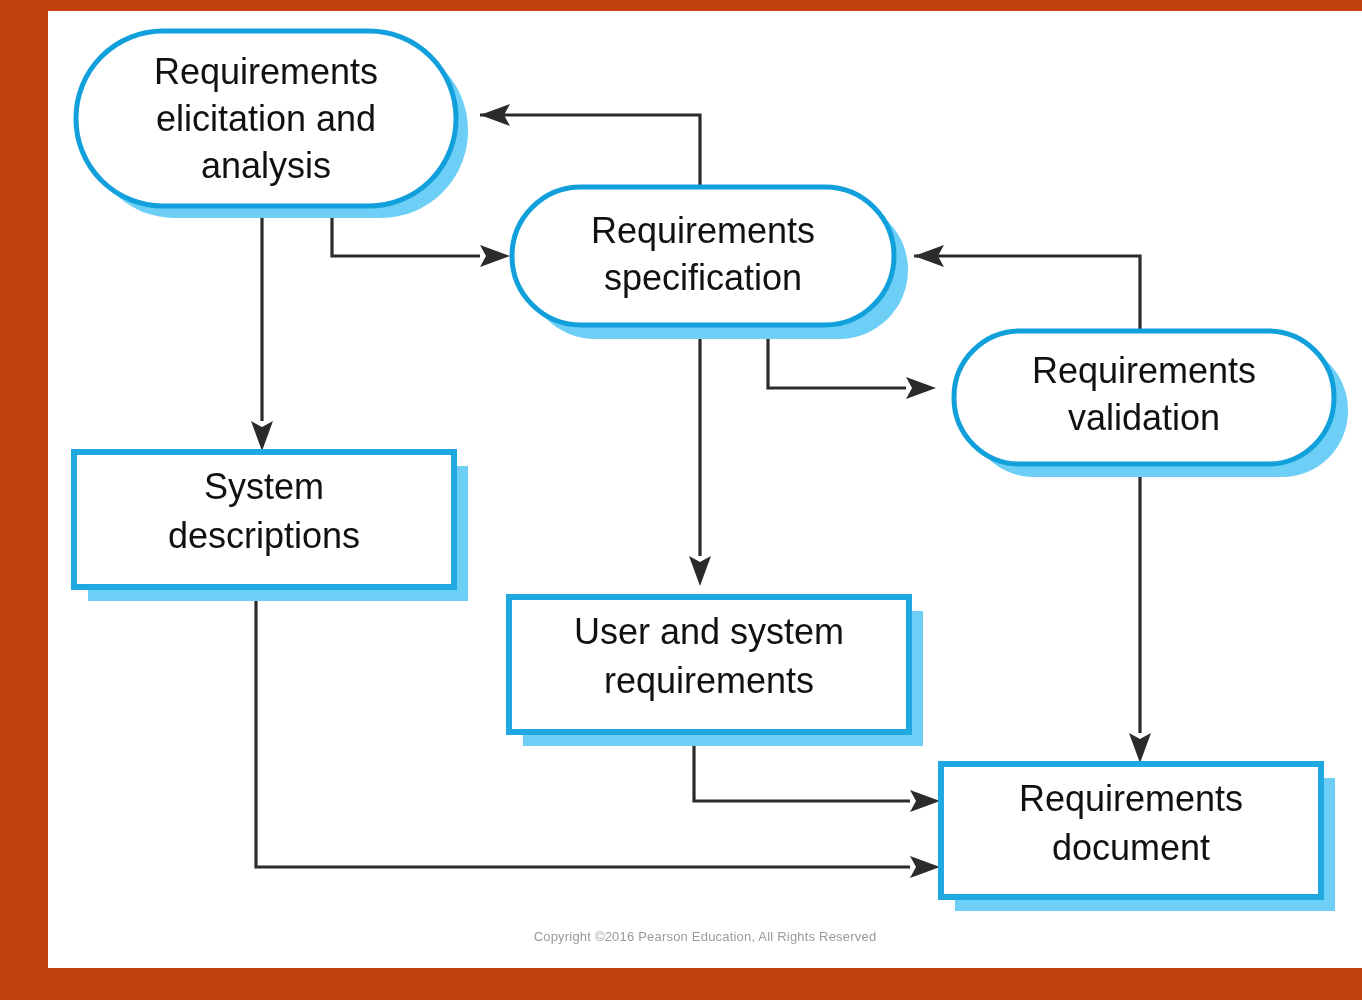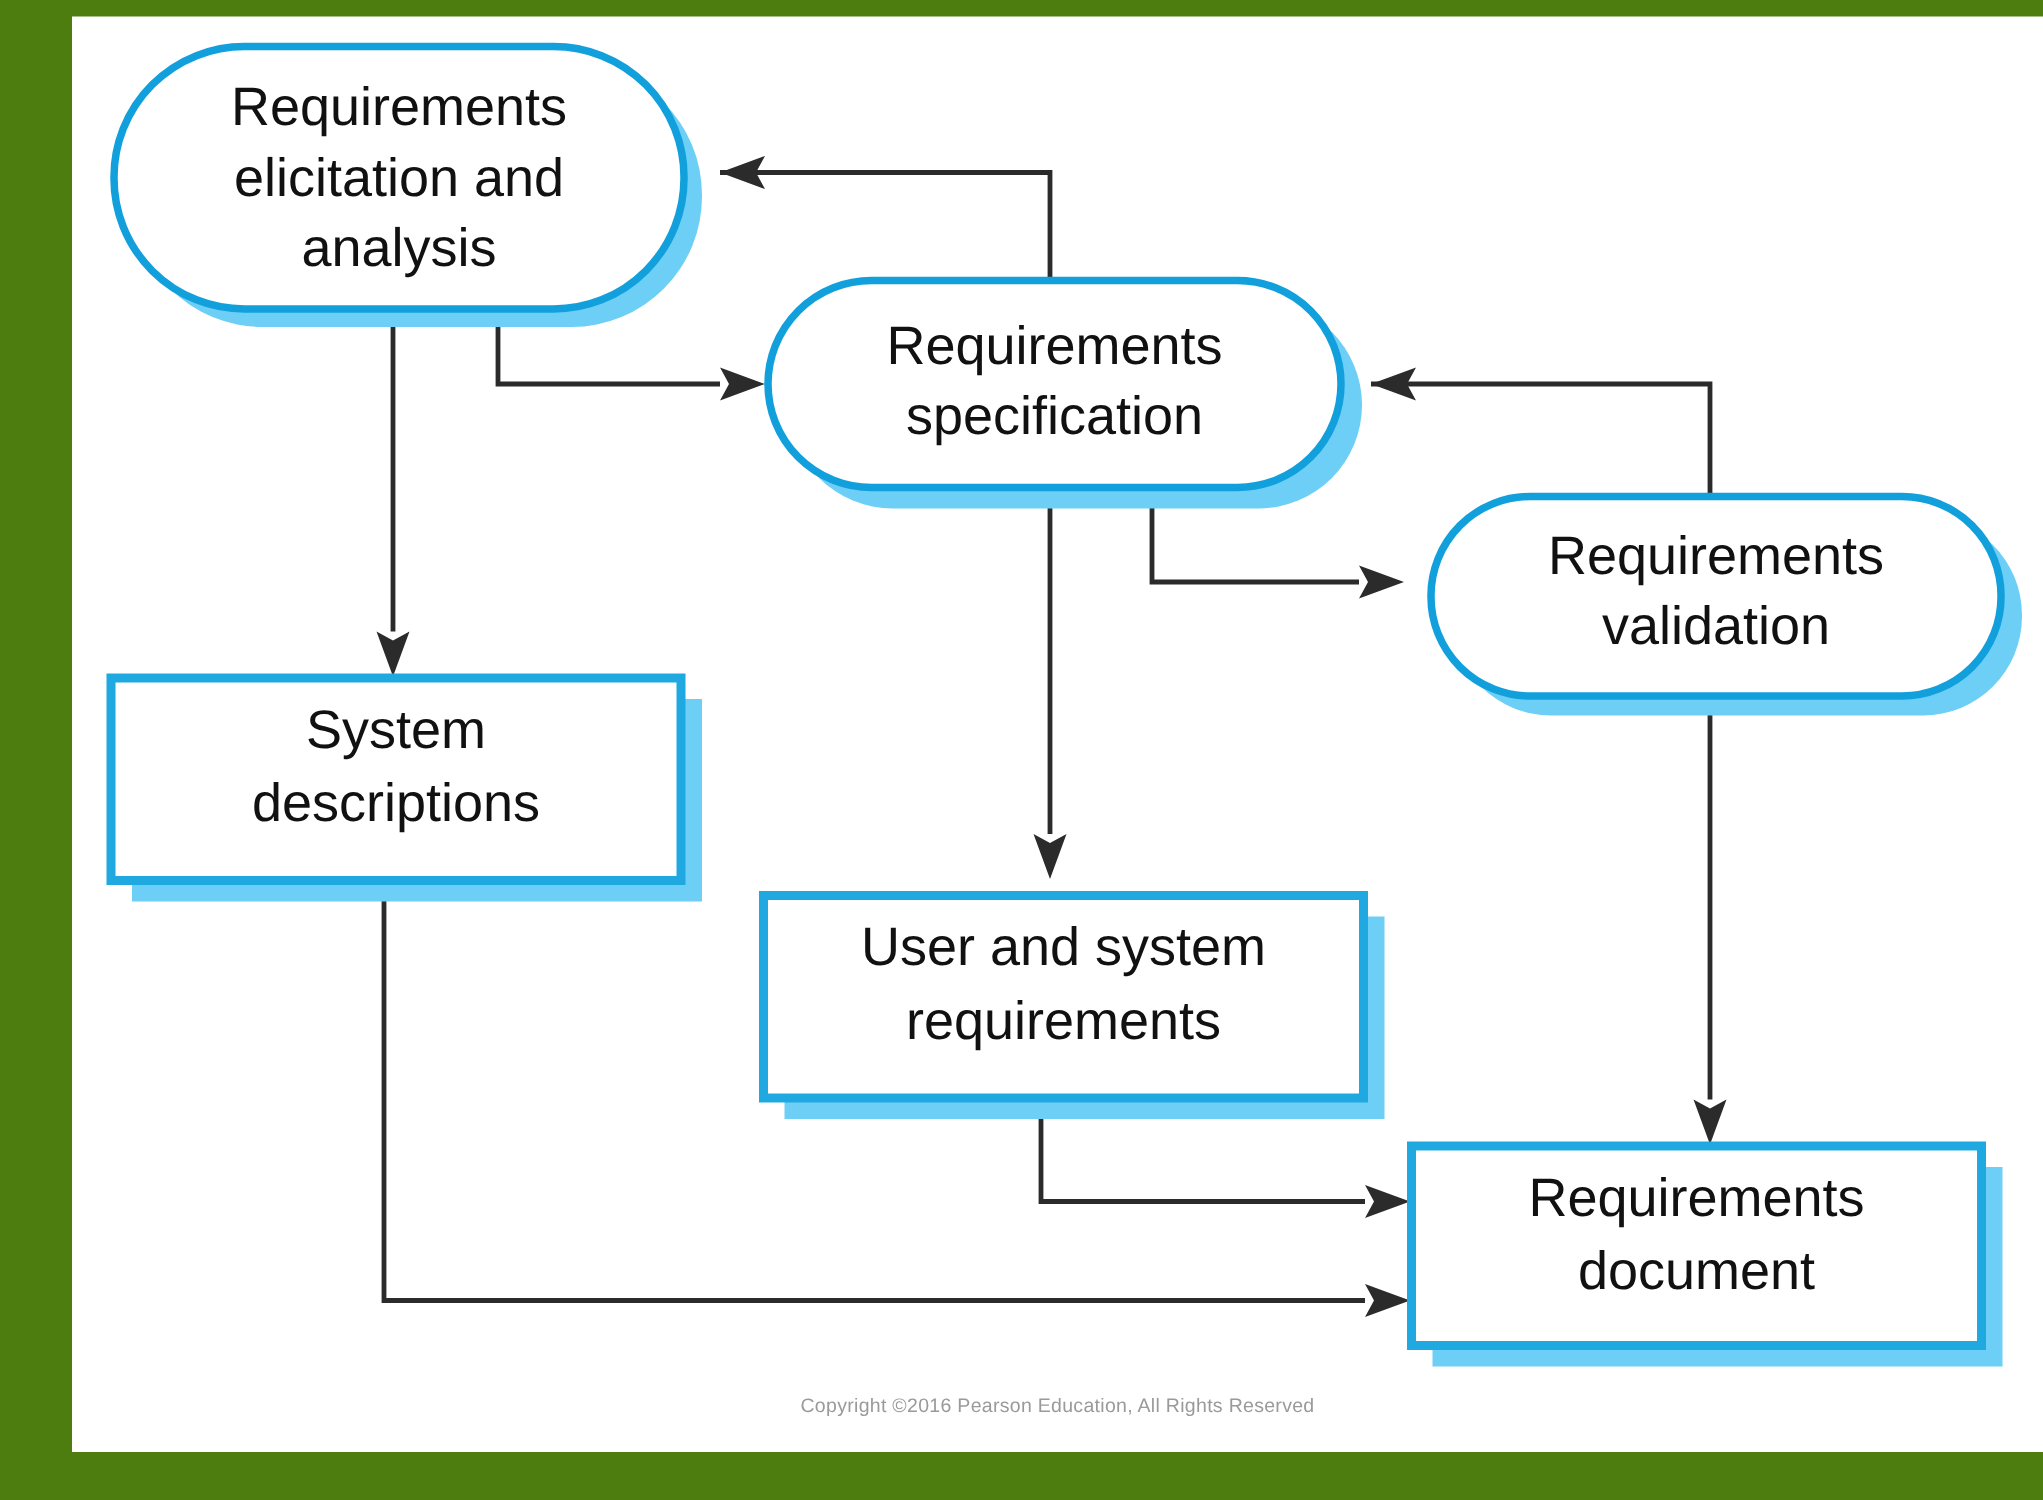--- a/index.html
+++ b/index.html
@@ -11,21 +11,21 @@
   body {
     width: 1362px;
     height: 1000px;
     font-family: "Liberation Sans", sans-serif;
     overflow: hidden;
   }
   #slide-root {
     position: relative;
     width: 1362px;
     height: 1000px;
-    background: #4d7c0f;
+    background: #c2410c;
   }
   
   #canvas {
     position: absolute;
     left: 48px;
     top: 11px;
     width: 1314px;
     height: 957px;
     background: #ffffff;
   }

